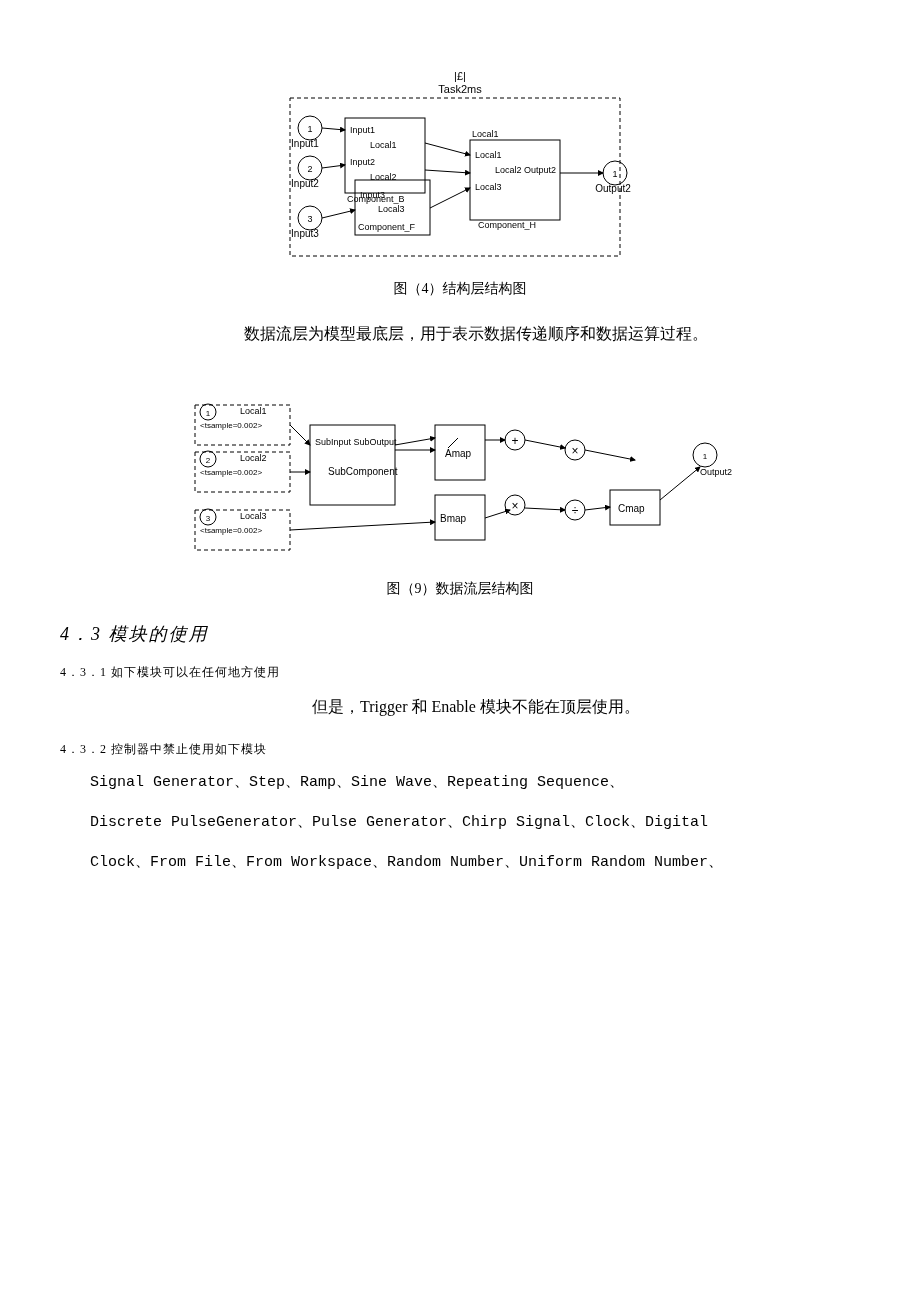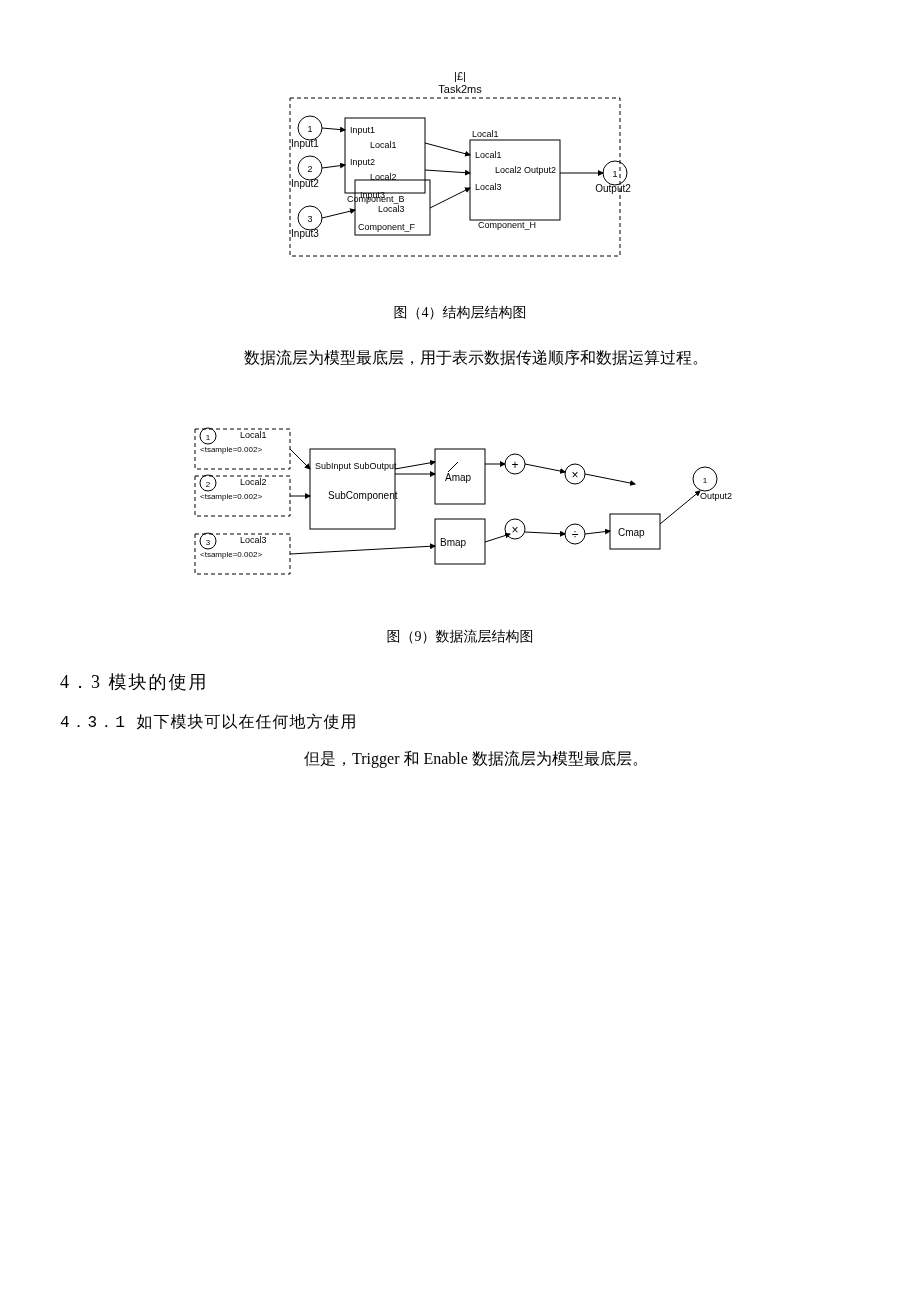--- a/index.html
+++ b/index.html
@@ -21,38 +21,38 @@
     .diagram-container {
       display: flex;
       flex-direction: column;
       align-items: center;
       margin: 20px 0;
     }
 
     .diagram-caption {
       text-align: right;
       font-size: 14px;
-      margin-top: 24px;
+      margin-top: 0;
       font-family: 'SimSun', serif;
     }
 
     
     .section-heading {
       font-size: 18px;
       font-weight: normal;
       margin: 24px 0 12px 0;
       font-family: 'SimSun', serif;
       letter-spacing: 2px;
     }
 
     .subsection-heading {
-      font-size: 16px;
+      font-size: 12px;
       font-weight: normal;
       margin: 18px 0 10px 0;
-      font-family: Liberation Mono, monospace;
+      font-family: Liberation Serif, serif;
       letter-spacing: 1px;
     }
 
     
     .body-text {
       font-size: 16px;
       line-height: 2;
       text-indent: 2em;
       margin-bottom: 10px;
       font-family: 'SimSun', serif;
@@ -222,23 +222,29 @@
 
       <line x1="480" y1="130" x2="520" y2="97" stroke="#000" stroke-width="1" marker-end="url(#arr2)"></line>
 
       <line x1="215" y1="75" x2="255" y2="68" stroke="#000" stroke-width="1" marker-end="url(#arr2)"></line>
 
       <line x1="268" y1="78" x2="278" y2="68" stroke="#000" stroke-width="1"></line>
     </svg>
     <div class="diagram-caption">图（9）数据流层结构图</div>
   </div>
 
-  <div style="margin-top: 22px;">
+  <div style="margin-top: 22px; font-style: italic;">
     <div class="section-heading">4．3 模块的使用</div>
   </div>
 
   <div>
     <div class="subsection-heading">4．3．1 如下模块可以在任何地方使用</div>
-    <p class="body-text">但是，Trigger 和 Enable 数据流层为模型最底层。</p>
-  </div>
-
+    <p class="body-text">但是，Trigger 和 Enable 模块不能在顶层使用。</p>
+  </div>
+
+  <div>
+    <div class="subsection-heading">4．3．2 控制器中禁止使用如下模块</div>
+    <p class="body-text-mono">Signal Generator、Step、Ramp、Sine Wave、Repeating Sequence、</p>
+    <p class="body-text-mono">Discrete PulseGenerator、Pulse Generator、Chirp Signal、Clock、Digital</p>
+    <p class="body-text-mono">Clock、From File、From Workspace、Random Number、Uniform Random Number、</p>
+  </div>
 
 </div>
 
 </body></html>

